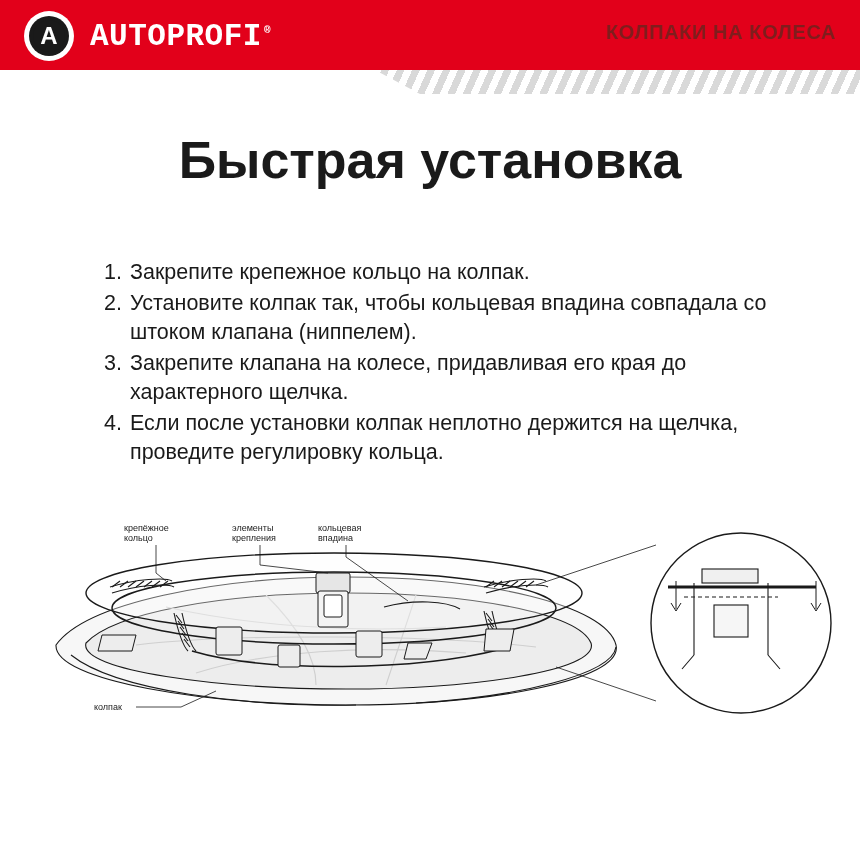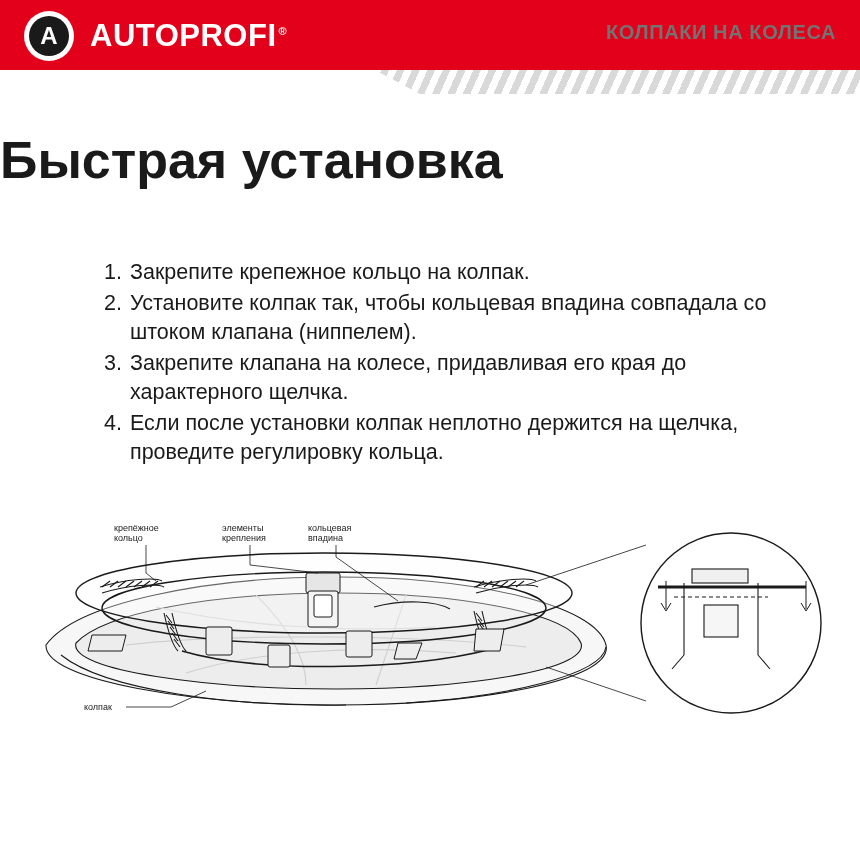--- a/index.html
+++ b/index.html
@@ -100,47 +100,47 @@
     line-height: 32px;
     text-align: center;
     font-family: "Liberation Sans", sans-serif;
   }
   .logo-text {
     color: #ffffff;
     font-size: 31px;
     font-weight: bold;
     letter-spacing: 0.5px;
     margin-left: 16px;
-    font-family: Liberation Sans, sans-serif;
+    font-family: Liberation Mono, monospace;
     position: relative;
   }
   .logo-reg {
     font-size: 11px;
     vertical-align: super;
     font-weight: bold;
     margin-left: 2px;
   }
   .header-tagline {
     position: absolute;
     top: 21px;
     right: 24px;
-    color: #737373;
+    color: #7f1d1d;
     font-size: 20px;
     font-weight: bold;
     letter-spacing: 0.6px;
     font-family: "Liberation Sans", sans-serif;
   }
 
   
   .page-title {
     position: absolute;
     top: 130px;
     left: 0;
     width: 860px;
-    text-align: left;
+    text-align: center;
     font-size: 52px;
     font-weight: bold;
     color: #1a1a1a;
     font-family: "Liberation Sans", sans-serif;
   }
 
   
   .steps {
     position: absolute;
     top: 258px;
@@ -161,21 +161,21 @@
     text-align: left;
   }
   .step-text {
     flex: 1 1 auto;
   }
 
   
   .diagram {
     position: absolute;
     top: 495px;
-    left: 6px;
+    left: 16px;
     width: 747px;
     height: 260px;
   }
   .diagram svg {
     display: block;
   }
   .callout-label {
     font-family: "Liberation Sans", sans-serif;
     font-size: 9px;
     fill: #1a1a1a;

